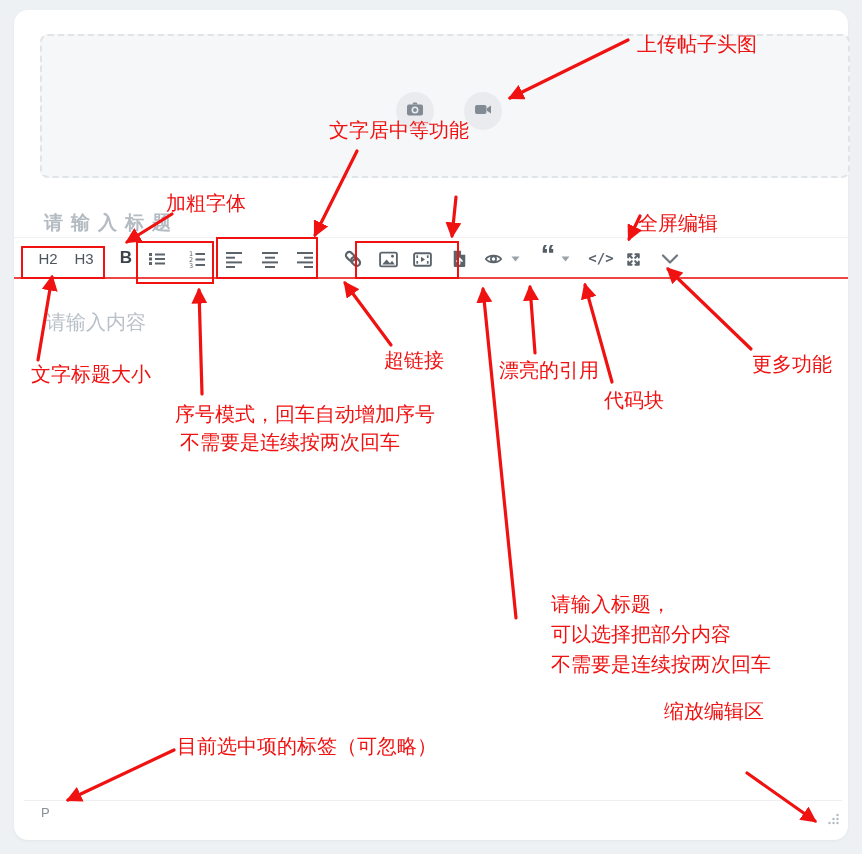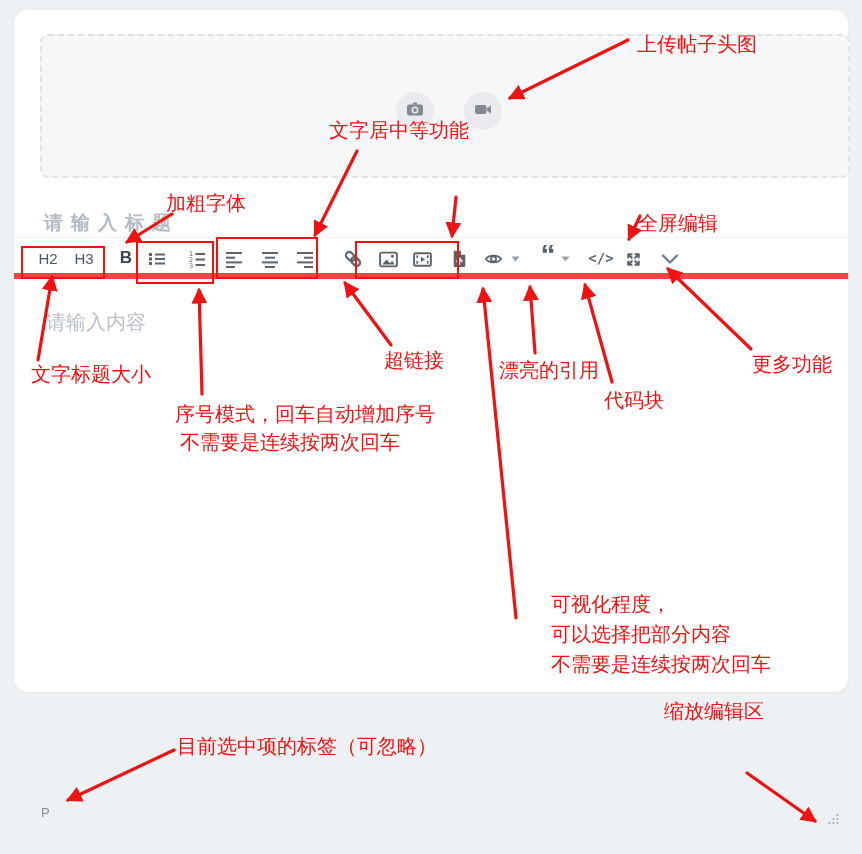--- a/index.html
+++ b/index.html
@@ -1,35 +1,35 @@
 <!DOCTYPE html>
 <html><head>
 <meta charset="utf-8">
 <style>
   * { margin:0; padding:0; box-sizing:border-box; }
   html,body { width:862px; height:854px; overflow:hidden; }
   body { background:#eef1f4; font-family:"Liberation Sans","DejaVu Sans",sans-serif; }
   .stage { position:relative; width:862px; height:854px; }
 
-  .card { position:absolute; left:14px; top:10px; width:834px; height:682px;
+  .card { position:absolute; left:14px; top:10px; width:834px; height:830px;
           background:#ffffff; border-radius:14px; box-shadow:0 1px 3px rgba(0,0,0,.05);text-align:right; }
 
   .upload-zone { position:absolute; left:26px; top:24px; width:810px; height:144px;
                  border:2px dashed #e1e4e7; border-radius:8px; background:#f6f7f8; }
   .circle-btn { position:absolute; width:38px; height:38px; border-radius:50%;
                 background:#e9ebee; display:flex; align-items:center; justify-content:center; cursor:pointer; }
   .circle-btn.cam { left:354px; top:56px; }
   .circle-btn.vid { left:422px; top:56px; }
 
   .title-ph { position:absolute; left:30px; top:200px; font-size:19px; font-weight:bold;
               letter-spacing:8px; color:#b4bbc2; }
   .content-ph { position:absolute; left:32px; top:299px; font-size:20px; color:#b9c0c7; }
 
   .toolbar { position:absolute; left:14px; top:237px; width:834px; height:42px;
-             border-top:1px solid #f0f1f3; border-bottom:6px solid #ef4444; background:#fff; }
+             border-top:1px solid #f0f1f3; border-bottom:2px solid #ef4444; background:#fff; }
   .tb { position:absolute; display:flex; align-items:center; justify-content:center;
         cursor:pointer; color:#5b636b; }
   .tb svg { display:block; }
   .tb-text { font-size:15px; color:#4e565e; }
   .caret { position:absolute; }
 
   .red-box { position:absolute; border:2.5px solid #f01111; }
 
   .anno { position:absolute; color:#f01111; font-size:20px; line-height:28px; white-space:nowrap; }
 
@@ -283,19 +283,19 @@
   <div class="anno" style="left:384px; top:346px;">超链接</div>
   <div class="anno" style="left:31px; top:360px;">文字标题大小</div>
   <div class="anno" style="left:175px; top:400px;">
     <div>序号模式，回车自动增加序号</div>
     <div style="margin-left:5px;">不需要是连续按两次回车</div>
   </div>
   <div class="anno" style="left:499px; top:356px;">漂亮的引用</div>
   <div class="anno" style="left:604px; top:386px;">代码块</div>
   <div class="anno" style="left:752px; top:350px;">更多功能</div>
   <div class="anno" style="left:551px; top:589px; line-height:30px;">
-    <div>可视化程度，</div>
+    <div>请输入标题，</div>
     <div>可以选择把部分内容</div>
     <div>不需要是连续按两次回车</div>
   </div>
   <div class="anno" style="left:177px; top:732px;">目前选中项的标签（可忽略）</div>
   <div class="anno" style="left:664px; top:697px;">缩放编辑区</div>
 </div>
 
 </body></html>

